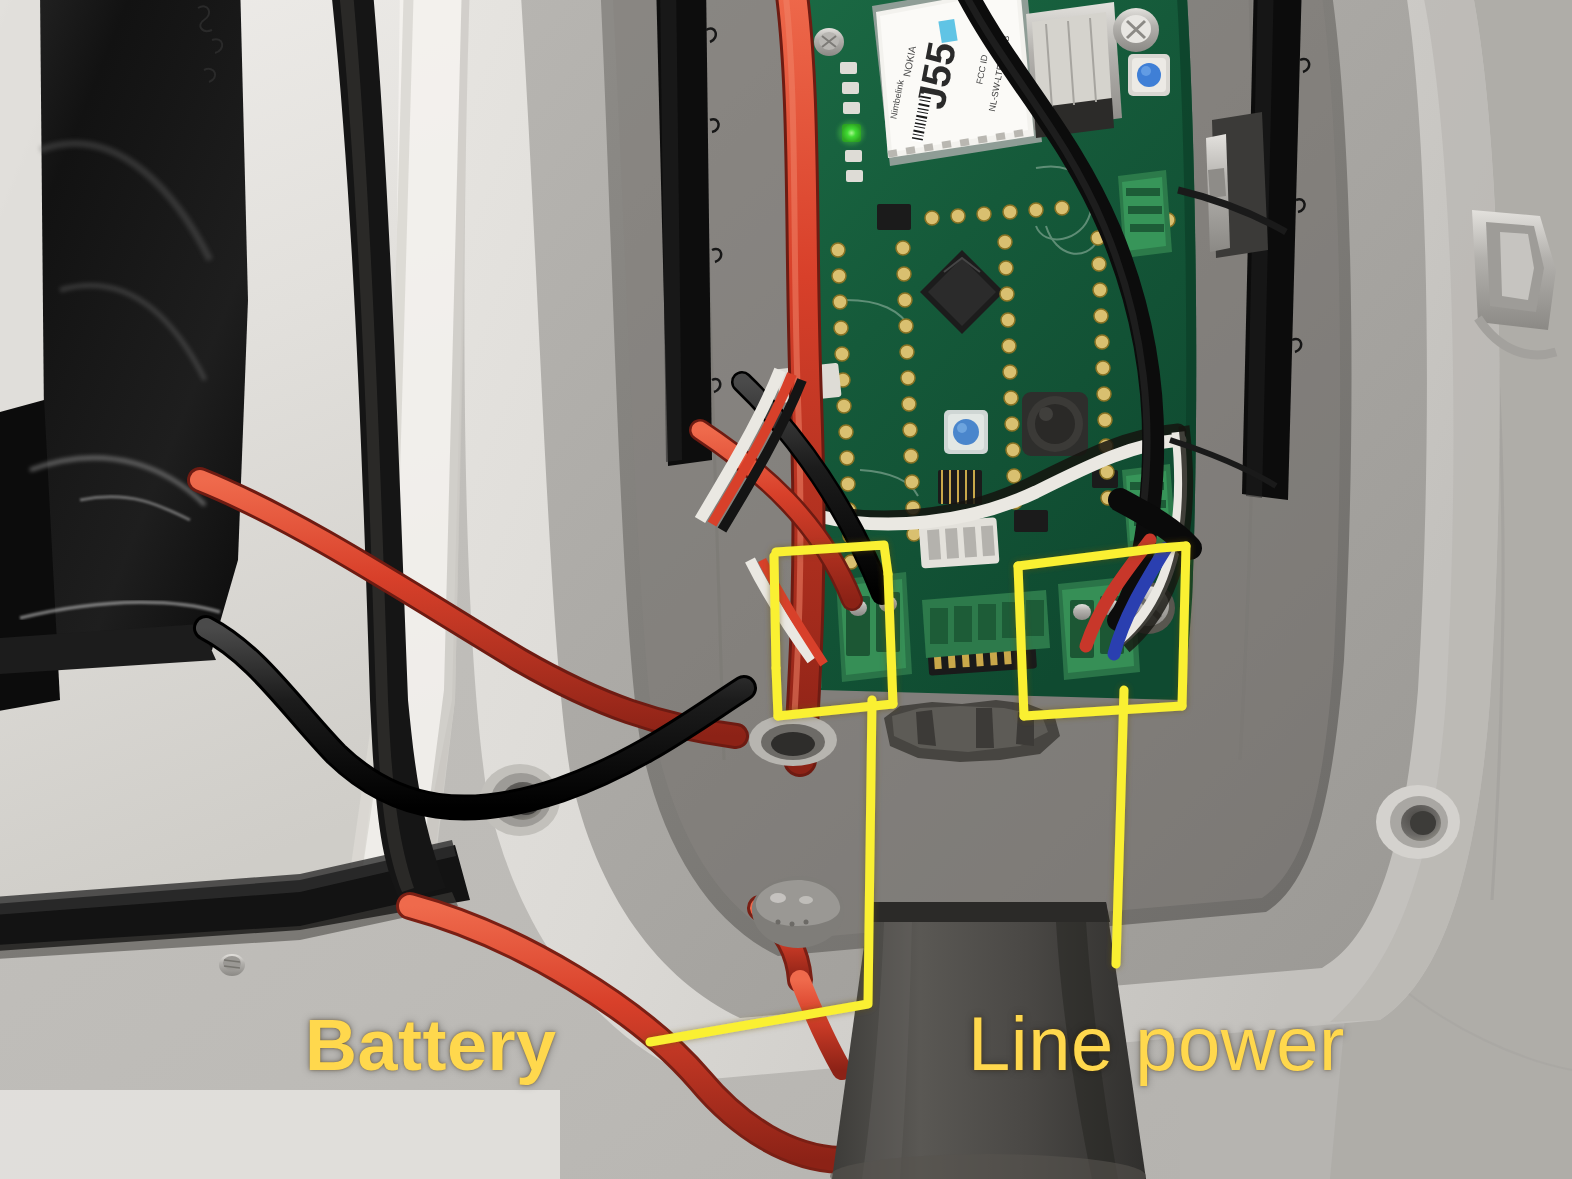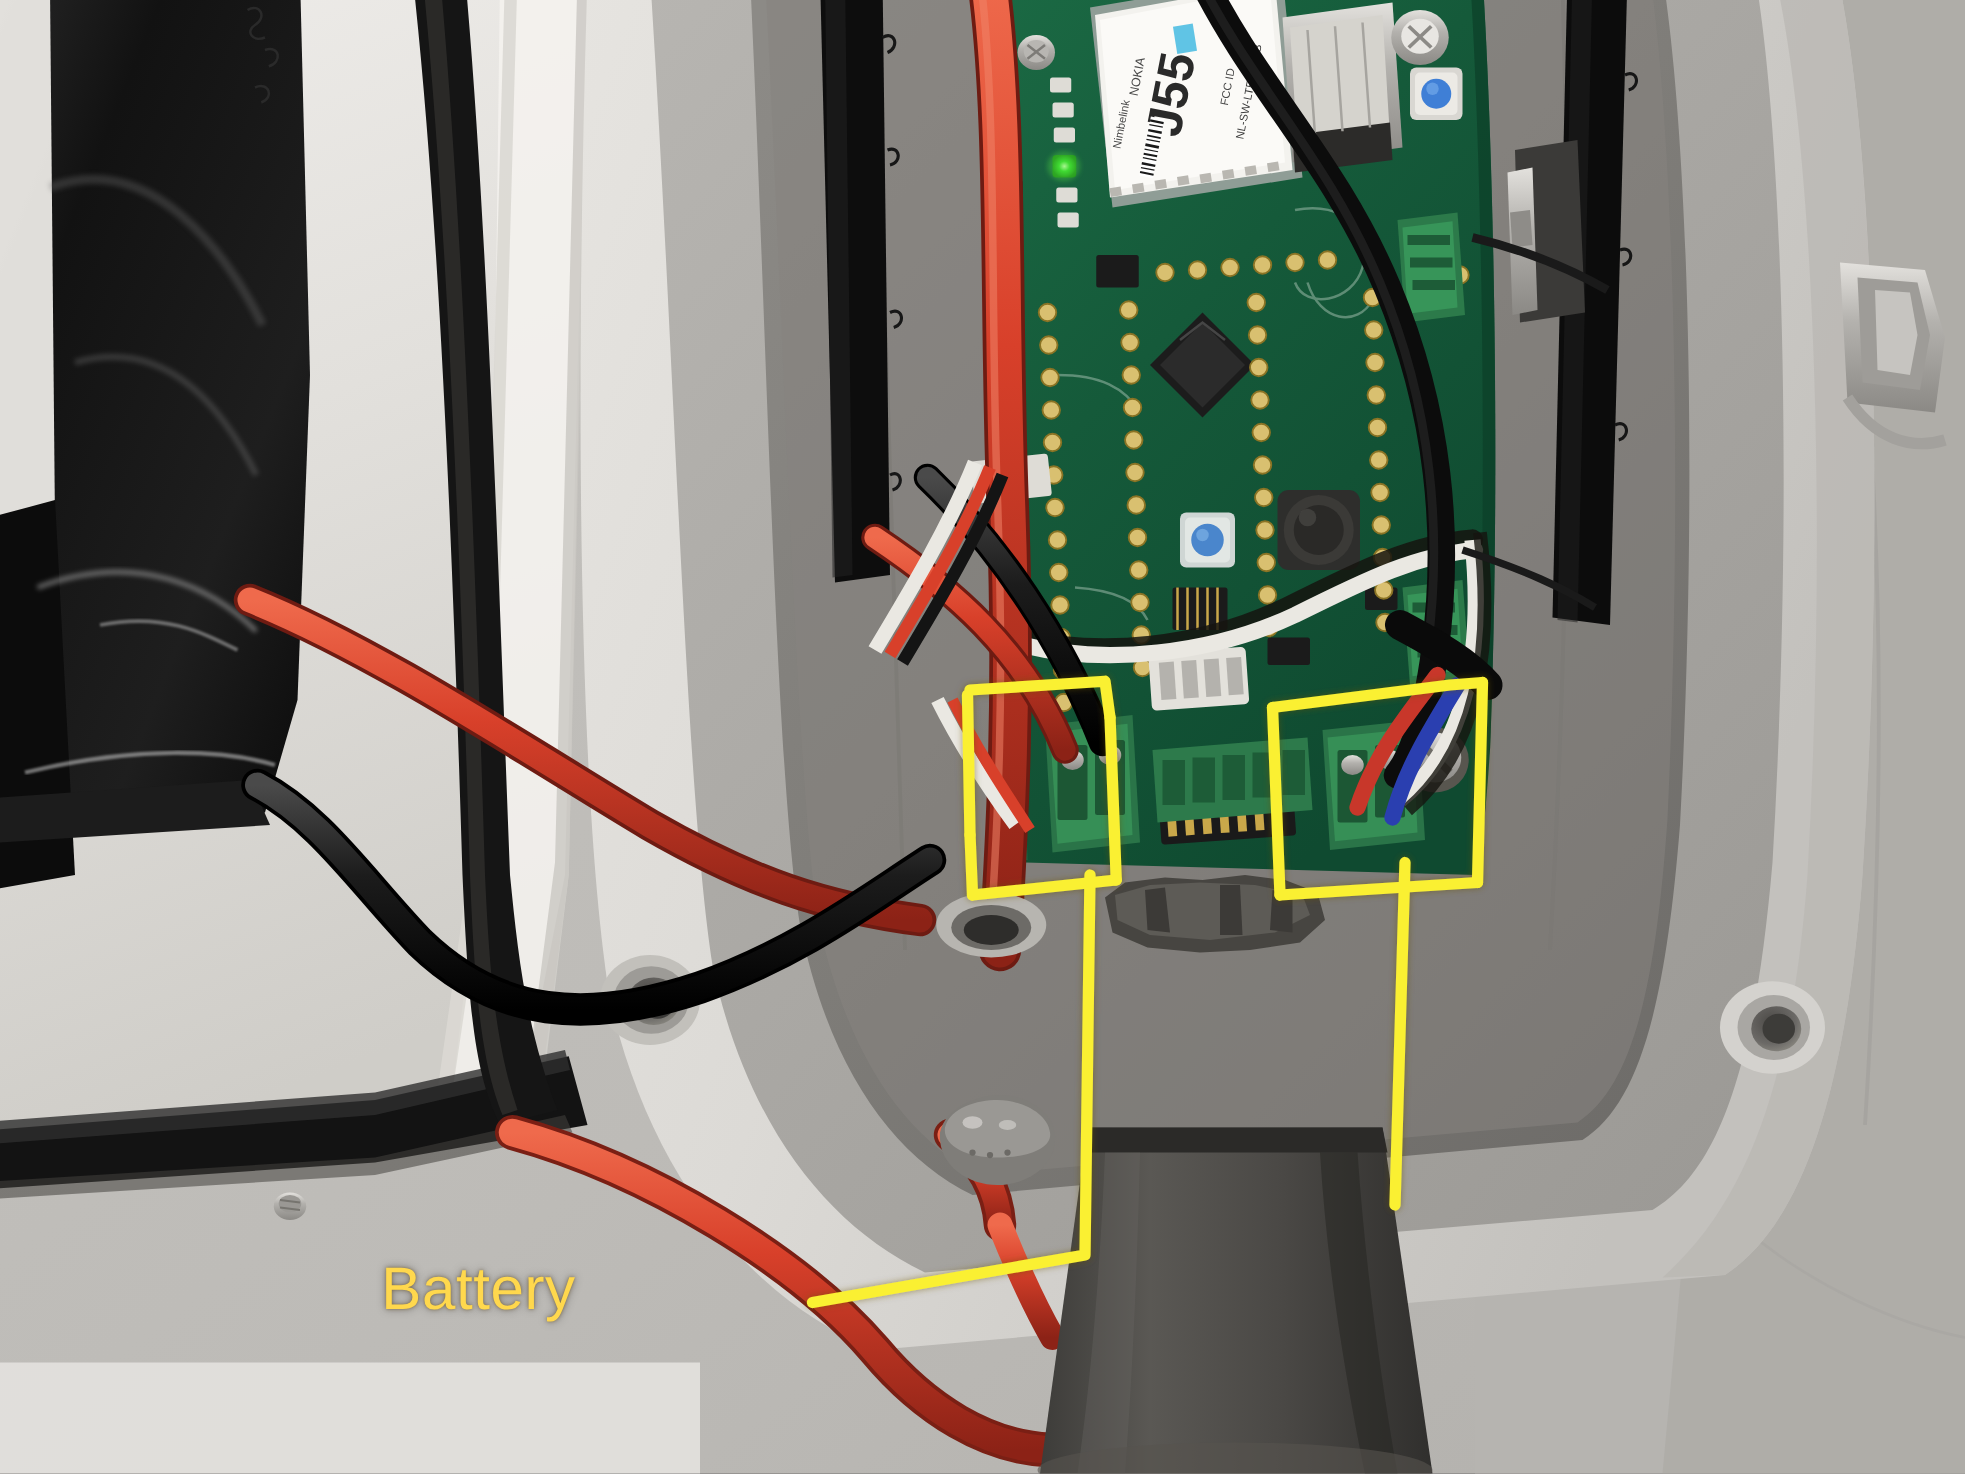--- a/index.html
+++ b/index.html
@@ -26,21 +26,22 @@
     font-family: "Liberation Sans", sans-serif;
     font-weight: 400;
     white-space: nowrap;
     letter-spacing: 0.5px;
     pointer-events: none;
     text-shadow: 0 0 3px rgba(90,60,0,0.55), 0 0 8px rgba(0,0,0,0.35);
   }
   #label-battery {
     left: 305px;
     top: 1004px;
-    font-size: 48px;
+    font-size: 72px;
+    font-weight: bold;
   }
   #label-linepower {
     left: 968px;
     top: 1000px;
     font-size: 76px;
   }
 </style>
 </head>
 <body>
 
@@ -646,14 +647,15 @@
       </g>
 
       <g>
         <path d="M1124 690 L1116 964" stroke="#FAF033" stroke-width="9" fill="none" stroke-linecap="round"></path>
       </g>
     </g>
   </svg>
 
   <div class="anno-label" id="label-battery" style="color:#FFD84D">Battery</div>
 
+  <div class="anno-label" id="label-linepower" style="color:#FFD84D">Line power</div>
 
 </div>
 
 </body></html>

